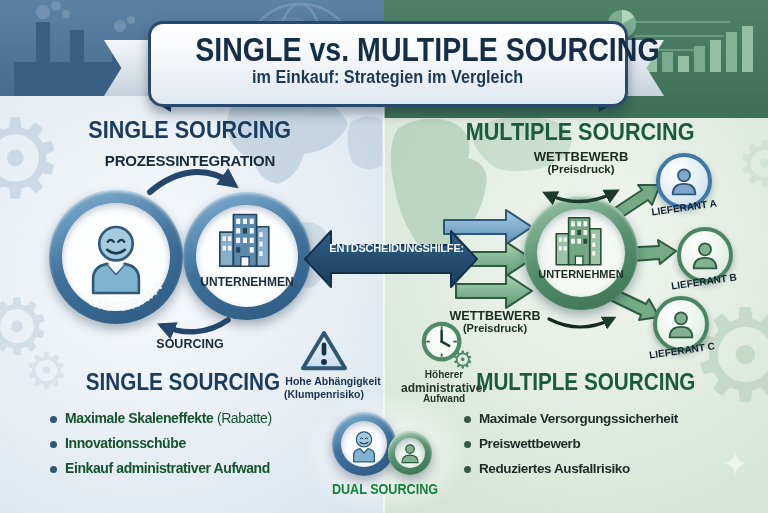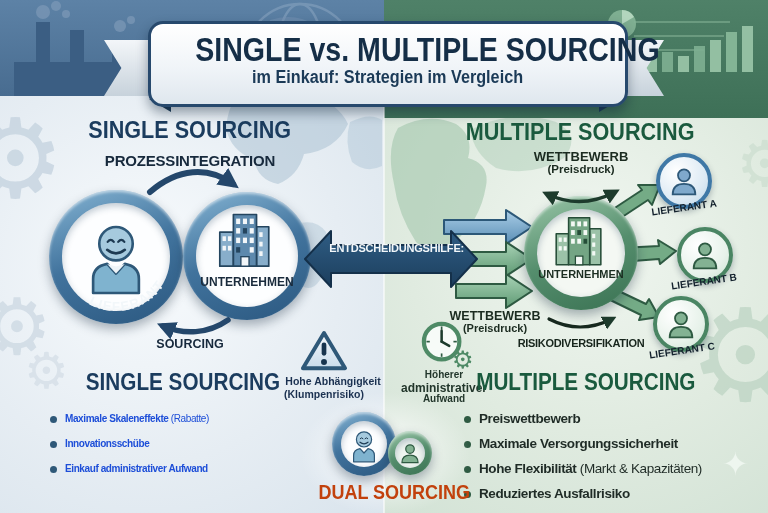--- a/index.html
+++ b/index.html
@@ -47,21 +47,21 @@
           align-items:center;justify-content:center;box-shadow:0 3px 6px rgba(20,40,60,.3);}
   .avatar.blue{border:4px solid #3f78a6;background:radial-gradient(circle at 35% 30%,#ffffff,#ddeaf4 62%,#bcd6e8);}
   .avatar.green{border:4px solid #4a8563;background:radial-gradient(circle at 35% 30%,#ffffff,#e7f2ea 62%,#cbe2d2);}
   .sup-label{position:absolute;width:84px;text-align:center;font-size:10px;font-weight:700;
              color:#14222e;transform:rotate(-8deg);white-space:nowrap;}
   
   .benefits{position:absolute;list-style:none;margin:0;padding:0;}
   .benefits li{position:relative;height:25px;line-height:25px;padding-left:17px;
                font-weight:700;letter-spacing:-.4px;white-space:nowrap;}
   .benefits li::before{content:"";position:absolute;left:2px;top:10px;width:7px;height:7px;border-radius:50%;}
-  .benefits.blue li{font-size:10px;color:#1d4ed8;}
+  .benefits.blue li{font-size:14px;color:#14532d;}
   .benefits.blue li::before{background:#2e5878;}
   .benefits.green li{font-size:13.5px;color:#1f2b26;}
   .benefits.green li::before{background:#2e5a42;}
   .b-note{font-weight:400;}
   
   .kraljic-text{position:absolute;left:318px;top:242px;width:146px;text-align:right;color:#f2f7fa;}
   .kraljic-text .l1{font-size:11px;font-weight:700;letter-spacing:-.2px;white-space:nowrap;}
   .kraljic-text .l2{font-size:13px;font-weight:800;letter-spacing:.2px;margin-top:0px;white-space:nowrap;}
   svg{display:block;}
 </style>
@@ -309,21 +309,20 @@
       <circle cx="24" cy="16" r="8.5" fill="#83b293" stroke="#2e5a42" stroke-width="2.5"></circle>
       <path d="M8,43 Q8,28 24,28 Q40,28 40,43 Z" fill="#83b293" stroke="#2e5a42" stroke-width="2.5"></path>
     </svg>
   </div>
   <div class="sup-label" style="left:642px;top:202px;">LIEFERANT A</div>
   <div class="sup-label" style="left:662px;top:276px;">LIEFERANT B</div>
   <div class="sup-label" style="left:640px;top:345px;">LIEFERANT C</div>
 
   <div class="lbl" style="left:447px;top:309px;width:96px;font-size:12.5px;color:#1b2b20;">WETTBEWERB</div>
   <div class="lbl" style="left:447px;top:322px;width:96px;font-size:11px;color:#1b2b20;">(Preisdruck)</div>
-  <div class="lbl" style="left:496px;top:337px;width:170px;font-size:11px;color:#17251c;letter-spacing:-.3px;">RISIKODIVERSIFIKATION</div>
 
   <svg class="abs" style="left:418px;top:318px" width="54" height="54" viewBox="0 0 64 64">
     <circle cx="28" cy="28" r="21" fill="#f7fbf8" stroke="#4e8a66" stroke-width="5"></circle>
     <g stroke="#2e5a42" stroke-width="2">
         <path d="M28,10 V14"></path>
         <path d="M28,42 V46"></path>
         <path d="M10,28 H14"></path>
         <path d="M42,28 H46"></path>
       </g>
     <path d="M28,28 L28,15" stroke="#1d3b2c" stroke-width="3" stroke-linecap="round"></path>
@@ -331,23 +330,22 @@
   </svg>
   <span class="gear" style="left:452px;top:348px;font-size:24px;color:#4e8a66;">⚙</span>
   <div class="lbl" style="left:395px;top:369px;width:98px;font-size:10px;color:#22362b;">Höherer</div>
   <div class="lbl" style="left:395px;top:381px;width:98px;font-size:12px;color:#22362b;">administrativer</div>
   <div class="lbl" style="left:395px;top:393px;width:98px;font-size:10px;color:#22362b;">Aufwand</div>
 
   <div class="sec-head green" style="left:434px;top:369px;font-size:23px;">
     <span class="cx2">MULTIPLE SOURCING</span>
   </div>
   <ul class="benefits green" style="left:462px;top:406px;width:300px;">
+    <li><span>Maximale Versorgungssicherheit</span><span class="b-note"></span></li>
     <li><span>Preiswettbewerb</span><span class="b-note"></span></li>
-    <li><span>Maximale Versorgungssicherheit</span><span class="b-note"></span></li>
-    <li><span>Hohe Flexibilität</span><span class="b-note"> (Markt &amp; Kapazitäten)</span></li>
     <li><span>Reduziertes Ausfallrisiko</span><span class="b-note"></span></li>
   </ul>
 
   <svg class="abs" style="left:0;top:0" width="768" height="513" viewBox="0 0 768 513">
     <defs>
       <linearGradient id="kng" x1="0" y1="0" x2="0" y2="1">
         <stop offset="0" stop-color="#2f5d84"></stop>
           <stop offset="1" stop-color="#1c3e5d"></stop>
       </linearGradient>
       <marker id="mBlue" viewBox="0 0 10 10" refX="6.5" refY="5" markerWidth="3.4" markerHeight="3.4" orient="auto-start-reverse" markerUnits="strokeWidth">
@@ -384,21 +382,21 @@
     <path d="M40,43 Q50,51 60,43" stroke="#1d3a52" stroke-width="3" fill="none" stroke-linecap="round"></path>
     <path d="M24,92 L24,76 Q24,62 40,59 L50,70 L60,59 Q76,62 76,76 L76,92 Z" fill="#7fb3cf" stroke="#2e5878" stroke-width="3" stroke-linejoin="round"></path>
   </svg>
   <div class="ring green" style="left:388px;top:431px;width:44px;height:44px;">
     <div class="inner" style="inset:7px;background:#f0f6f1;"></div>
   </div>
   <svg class="abs" style="left:398px;top:440px" width="24" height="26" viewBox="0 0 48 48">
     <circle cx="24" cy="16" r="8.5" fill="#83b293" stroke="#2e5a42" stroke-width="2.5"></circle>
     <path d="M8,43 Q8,28 24,28 Q40,28 40,43 Z" fill="#83b293" stroke="#2e5a42" stroke-width="2.5"></path>
   </svg>
-  <div class="lbl" style="left:310px;top:481px;width:150px;font-size:20px;font-weight:800;color:#c2410c;">
+  <div class="lbl" style="left:310px;top:481px;width:150px;font-size:14px;font-weight:800;color:#15803d;">
     <span class="cx2">DUAL SOURCING</span>
   </div>
 
   <div class="tail l"></div>
   <div class="tail r"></div>
   <div class="fold l"></div>
   <div class="fold r"></div>
   <div class="abs banner">
     <div class="banner-title"><span class="cx">SINGLE vs. MULTIPLE SOURCING</span></div>
     <div class="banner-sub"><span class="cx2">im Einkauf: Strategien im Vergleich</span></div>

